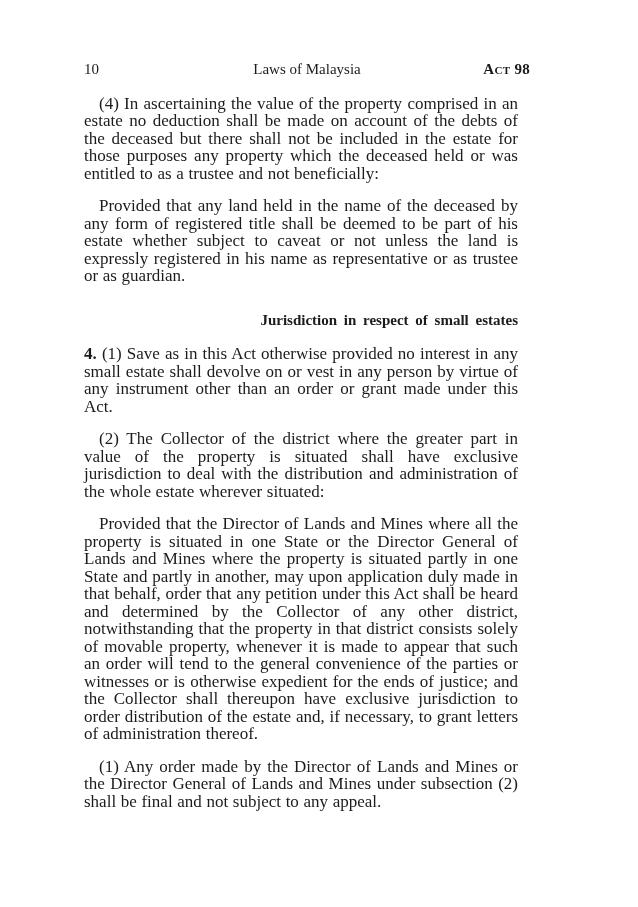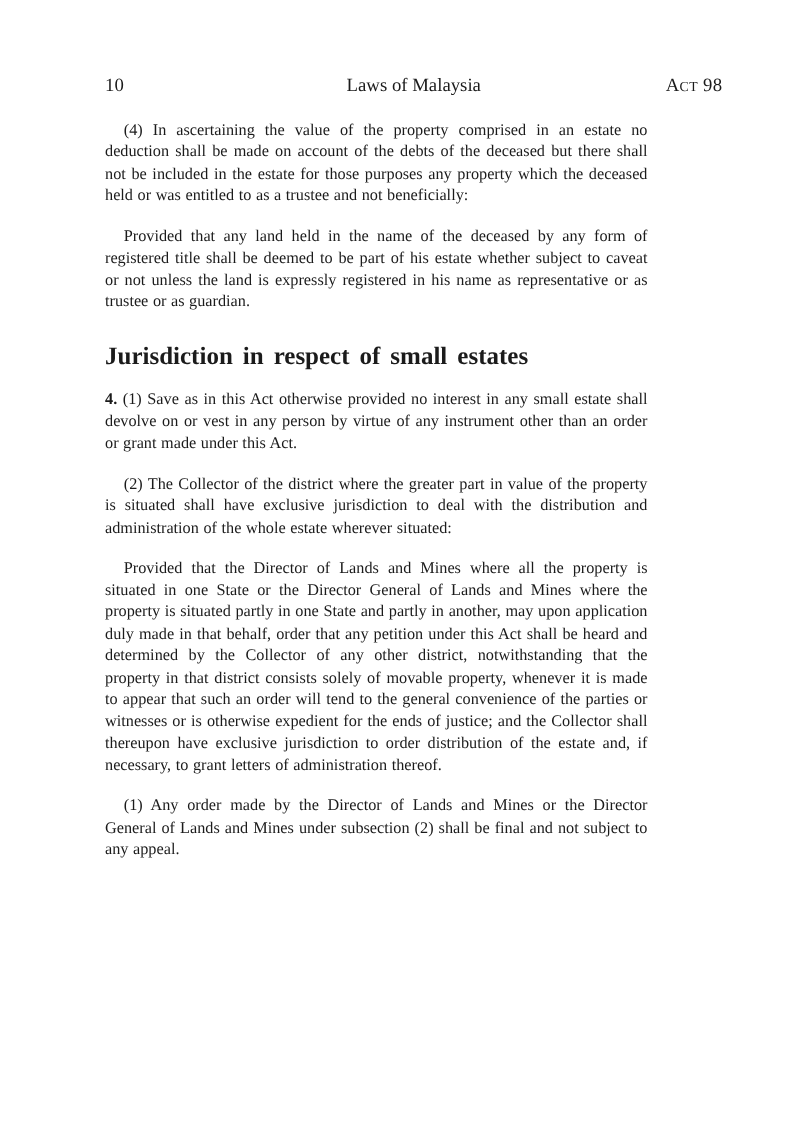--- a/index.html
+++ b/index.html
@@ -12,63 +12,63 @@
     height: 907px;
     overflow: hidden;
     font-family: "Liberation Serif", "DejaVu Serif", serif;
     color: #1b1b1b;
   }
   .sheet {
     box-sizing: border-box;
     width: 638px;
     height: 907px;
     background: #ffffff;
-    padding: 61px 60px 40px 84px;
+    padding: 61px 108px 40px 84px;
   }
   .page-header {
     display: grid;
     grid-template-columns: 1fr auto 1fr;
     align-items: baseline;
     font-size: 15px;
     line-height: 17.5px;
     margin: 0 0 16px 0;
   }
   .page-number {
     text-align: left;
   }
   .doc-title {
     text-align: center;
   }
   .act-number {
     text-align: right;
-    font-weight: normal;
+    font-weight: bold;
     font-variant: small-caps;
     letter-spacing: 0.3px;
   }
   .para {
     width: 434px;
     margin: 15px 0 0 0;
-    font-size: 13px;
+    font-size: 17px;
     line-height: 17.5px;
     text-align: justify;
     text-indent: 15px;
     word-spacing: 0.4px;
   }
   .para.flush {
     text-indent: 0;
     margin-top: 16px;
   }
   .section-heading {
     width: 434px;
     margin: 27px 0 0 0;
-    font-size: 20px;
+    font-size: 15px;
     line-height: 17.5px;
     font-weight: bold;
     word-spacing: 3px;
-    text-align: left;
+    text-align: right;
   }
   .section-number {
     font-weight: bold;
   }
 </style>
 </head>
 <body>
 
 <div class="sheet">
 

